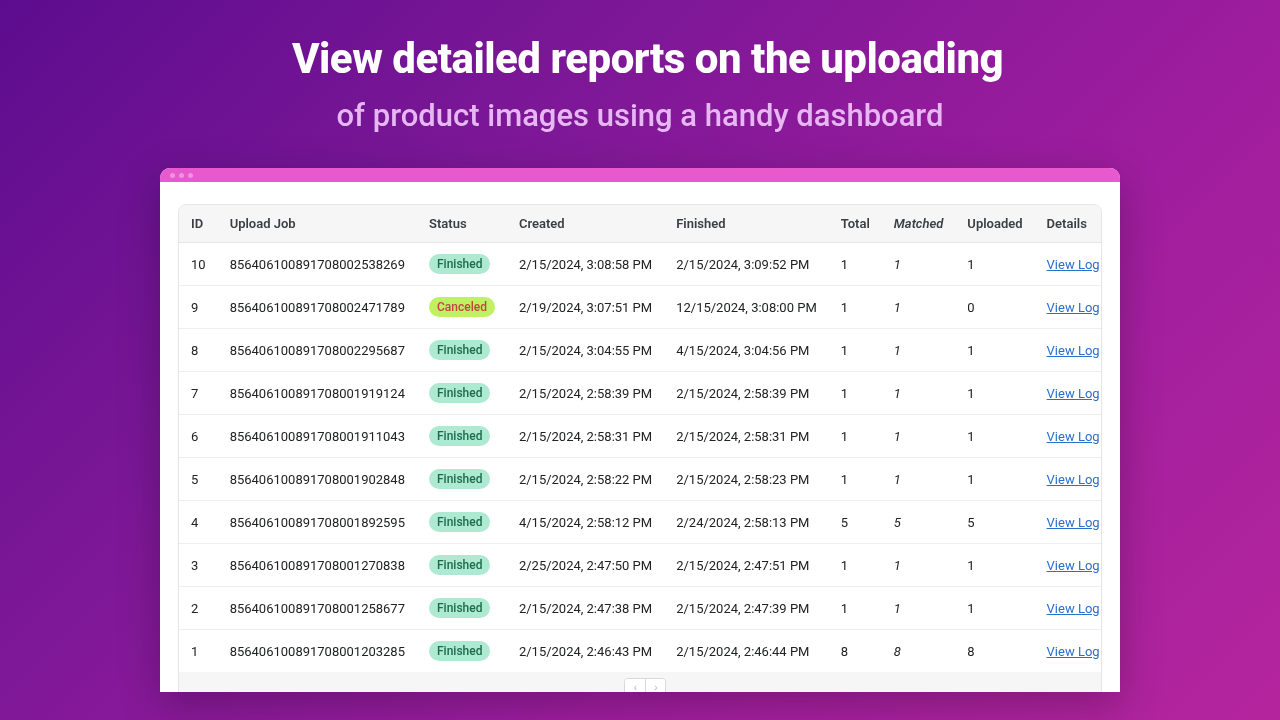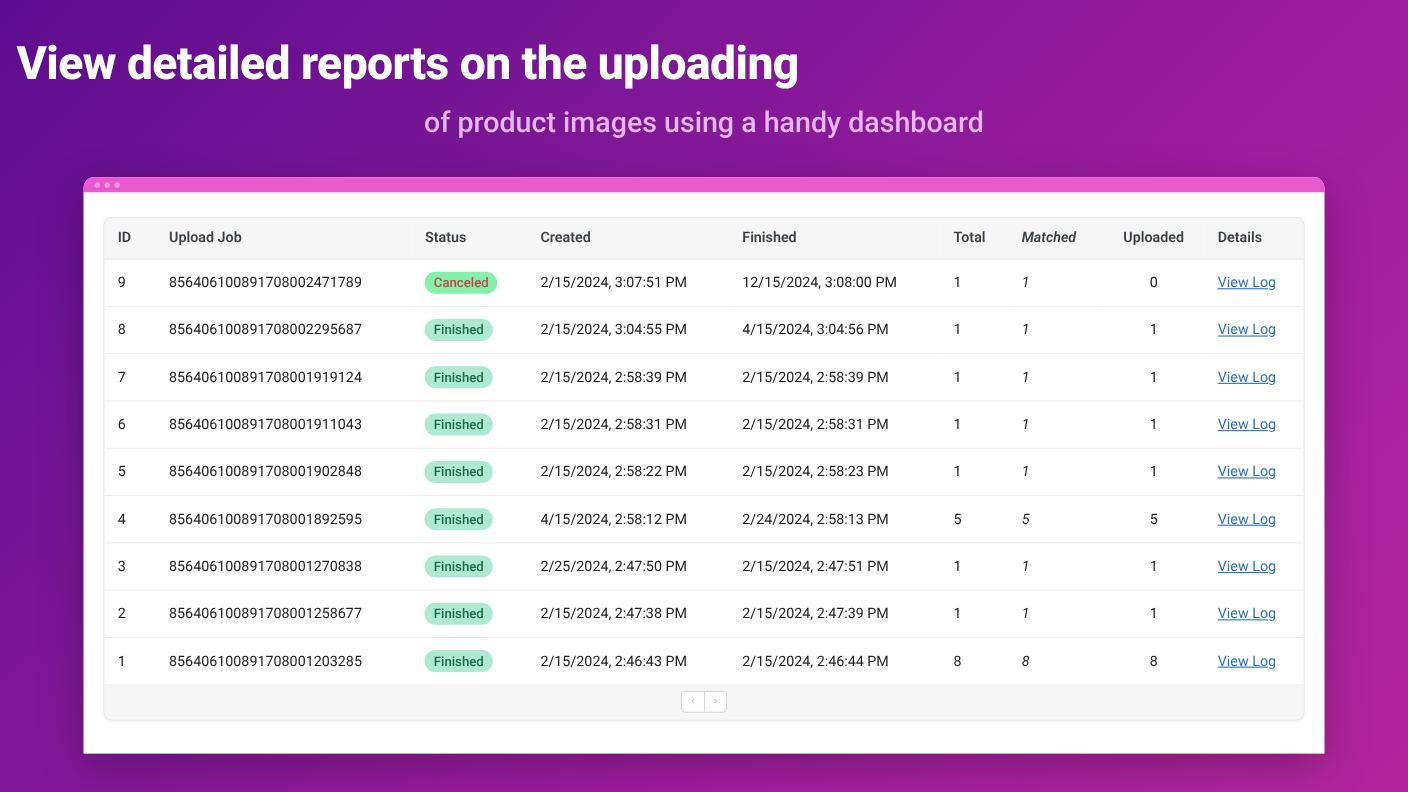--- a/index.html
+++ b/index.html
@@ -2,36 +2,37 @@
 <html><head>
 <meta charset="utf-8">
 <style>
   * { box-sizing: border-box; margin: 0; padding: 0; }
   html, body { width: 1280px; height: 720px; overflow: hidden; }
   body {
     font-family: -apple-system, BlinkMacSystemFont, "Segoe UI", Roboto, Arial, sans-serif;
     background: linear-gradient(135deg, #5d0c8f 0%, #7a1796 30%, #9e1d9e 65%, #b4259d 100%);
   }
   .headline {
+    text-align: center;
     color: #ffffff;
     padding-top: 34px;
     font-weight: 800;
     font-size: 42px;
     letter-spacing: -0.5px;
     padding-left: 15px;
   }
   .subhead {
     text-align: center;
     color: #e6b7f3;
     font-weight: 500;
-    font-size: 26px;
+    font-size: 31px;
     margin-top: 14px;
   }
   .browser {
-    width: 1128px;
+    width: 960px;
     margin: 34px auto 0 auto;
     border-radius: 10px 10px 0 0;
     overflow: hidden;
     box-shadow: 0 12px 40px rgba(0,0,0,0.25);
     background: #fff;
   }
   .browser-titlebar {
     height: 14px;
     background: #e759cc;
     display: flex;
@@ -79,35 +80,35 @@
     white-space: nowrap;
   }
   tbody tr:last-child td { border-bottom: none; }
   .col-id       { width: 40px; }
   .col-job      { width: 190px; }
   .col-status   { width: 74px; }
   .col-created  { width: 142px; }
   .col-finished { width: 142px; }
   .col-total    { width: 46px; }
   .col-matched  { width: 70px; font-style: italic; }
-  .col-uploaded { width: 72px; text-align: center; }
+  .col-uploaded { width: 72px; }
   .col-details  { width: 62px; }
   .badge {
     display: inline-block;
     font-size: 12px;
     padding: 3px 8px 3px 8px;
     border-radius: 10px;
     font-weight: 500;
   }
   .badge-finished {
     background: #aee9d1;
     color: #1d6b4d;
   }
   .badge-canceled {
-    background: #86efac;
+    background: #bef264;
     color: #c44444;
   }
   .link {
     color: #2c6ecb;
     text-decoration: underline;
     cursor: pointer;
   }
   .footer-row td {
     background: #f6f6f7;
     padding: 6px 12px;
@@ -159,24 +160,35 @@
             <th class="col-created">Created</th>
             <th class="col-finished">Finished</th>
             <th class="col-total">Total</th>
             <th class="col-matched">Matched</th>
             <th class="col-uploaded">Uploaded</th>
             <th class="col-details">Details</th>
           </tr>
         </thead>
         <tbody id="rows">
             <tr>
+              <td class="col-id">10</td>
+              <td class="col-job">856406100891708002538269</td>
+              <td class="col-status"><span class="badge badge-finished">Finished</span></td>
+              <td class="col-created">2/15/2024, 3:08:58 PM</td>
+              <td class="col-finished">2/15/2024, 3:09:52 PM</td>
+              <td class="col-total">1</td>
+              <td class="col-matched">1</td>
+              <td class="col-uploaded">1</td>
+              <td class="col-details"><a class="link">View Log</a></td>
+            </tr>
+            <tr>
               <td class="col-id">9</td>
               <td class="col-job">856406100891708002471789</td>
               <td class="col-status"><span class="badge badge-canceled">Canceled</span></td>
-              <td class="col-created">2/15/2024, 3:07:51 PM</td>
+              <td class="col-created">2/19/2024, 3:07:51 PM</td>
               <td class="col-finished">12/15/2024, 3:08:00 PM</td>
               <td class="col-total">1</td>
               <td class="col-matched">1</td>
               <td class="col-uploaded">0</td>
               <td class="col-details"><a class="link">View Log</a></td>
             </tr>
             <tr>
               <td class="col-id">8</td>
               <td class="col-job">856406100891708002295687</td>
               <td class="col-status"><span class="badge badge-finished">Finished</span></td>

